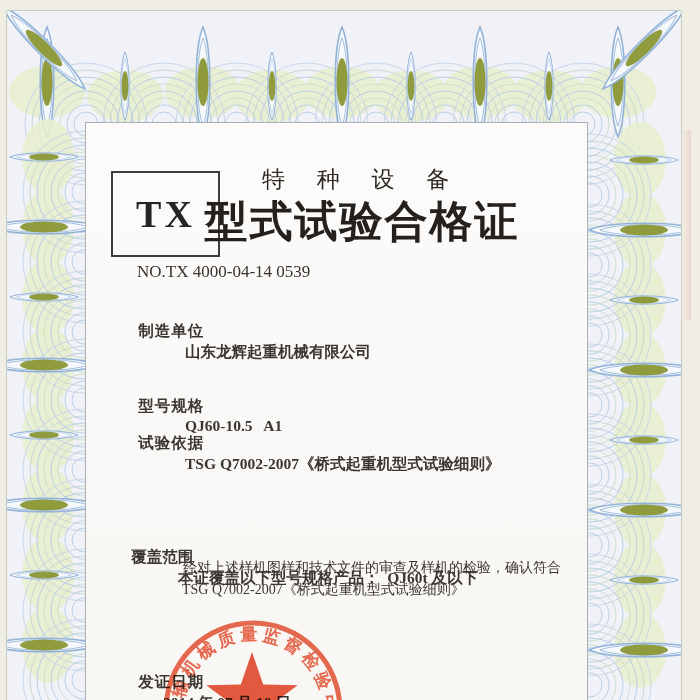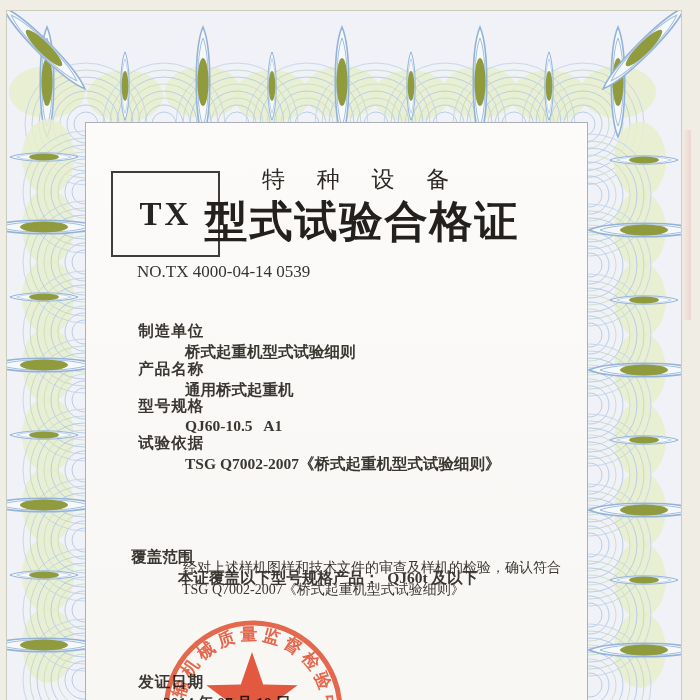--- a/index.html
+++ b/index.html
@@ -5,21 +5,21 @@
   html,body{margin:0;padding:0;width:700px;height:700px;overflow:hidden;
     background:#f1eee6;font-family:"Liberation Serif","DejaVu Serif",serif;}
   .stage{position:relative;width:700px;height:700px;}
   .stage svg.border-art{position:absolute;left:0;top:0;}
   
   .panel{position:absolute;left:85px;top:122px;width:503px;height:578px;
     background:linear-gradient(180deg,#fcfbf9 0%,#faf8f6 60%,#f9f7f4 100%);
     border:1px solid #aab0b5;border-bottom:none;box-sizing:border-box;color:#332f2c;}
   .tx-box{position:absolute;left:25px;top:48px;width:105px;height:82px;
     border:2px solid #3f3d3b;display:flex;align-items:center;justify-content:center;
-    font-weight:bold;font-size:33px;letter-spacing:3px;color:#272523;}
+    font-weight:bold;font-size:38px;letter-spacing:3px;color:#272523;}
   .title1{position:absolute;left:51px;right:0;top:41px;text-align:center;
     font-size:23px;letter-spacing:13px;color:#2c2926;}
   .title2{position:absolute;left:51px;right:0;top:70px;text-align:center;
     font-size:43px;font-weight:bold;letter-spacing:2px;color:#23201e;}
   .cert-no{position:absolute;left:51px;right:0;top:139px;text-align:left;
     font-size:17px;color:#373330;}
   .row{position:absolute;left:29px;font-size:15.5px;white-space:pre;color:#3a3632;font-weight:bold;}
   .row .lbl{letter-spacing:1px;}
   .row .val{position:absolute;white-space:pre;}
   .stmt{position:absolute;font-size:14px;white-space:pre;color:#3a3632;}
@@ -158,25 +158,21 @@
     <div class="tx-box">
       <span>TX</span>
     </div>
 
     <div class="title1">特 种 设 备</div>
     <div class="title2">型式试验合格证</div>
     <div class="cert-no">NO.TX 4000-04-14 0539</div>
 
     <div class="row" style="top:180px">
       <span class="lbl">制造单位</span>
-      <span class="val" style="left:70px">桥式起重机型式试验细则</span>
-    </div>
-    <div class="row" style="top:218px">
-      <span class="lbl">产品名称</span>
-      <span class="val" style="left:70px">通用桥式起重机</span>
+      <span class="val" style="left:70px">山东龙辉起重机械有限公司</span>
     </div>
     <div class="row" style="top:255px">
       <span class="lbl">型号规格</span>
       <span class="val" style="left:70px">QJ60-10.5   A1</span>
     </div>
     <div class="row" style="top:292px">
       <span class="lbl">试验依据</span>
       <span class="val" style="left:70px">TSG Q7002-2007《桥式起重机型式试验细则》</span>
     </div>
 

